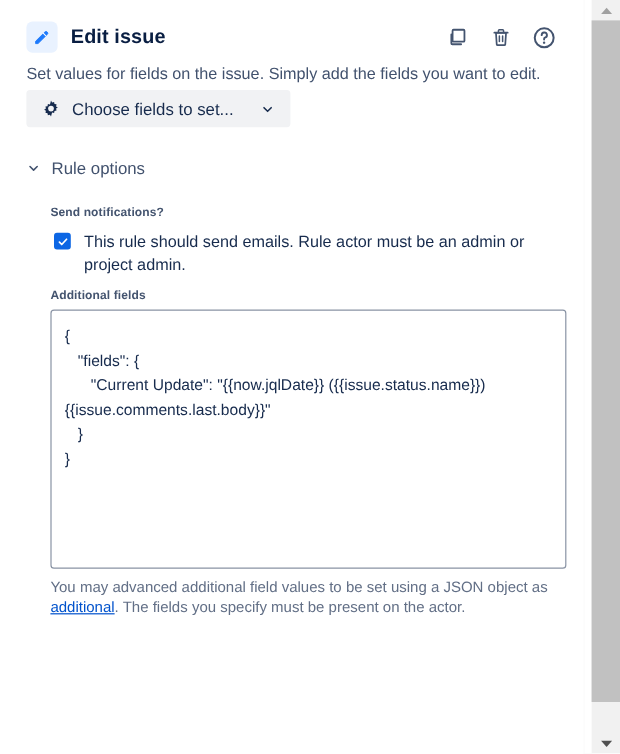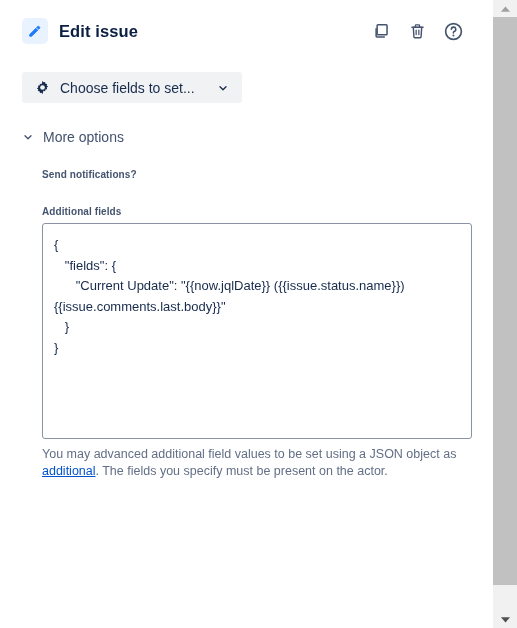--- a/index.html
+++ b/index.html
@@ -86,21 +86,21 @@
   .p1 { margin-top: 13px; }
   .p2 { margin-top: 17px; }
   a.link {
     color: #0052cc;
     text-decoration: underline;
     cursor: pointer;
   }
 
   
   .choose-btn {
-    margin-top: 20px;
+    margin-top: 4px;
     display: inline-flex;
     align-items: center;
     height: 31px;
     padding: 0 13px 0 12px;
     background: #f1f2f4;
     border: none;
     border-radius: 3px;
     cursor: pointer;
     font-family: inherit;
   }
@@ -163,21 +163,21 @@
     cursor: pointer;
   }
   .checkbox-text {
     font-size: 13.5px;
     line-height: 19px;
     color: #172b4d;
     margin-left: 11px;
     max-width: 385px;
   }
 
-  .additional-label { margin-top: 26px; }
+  .additional-label { margin-top: 11px; }
 
   
   .code-area {
     margin-top: 6px;
     width: 430px;
     height: 216px;
     box-sizing: border-box;
     border: 1px solid #8993a4;
     border-radius: 3px;
     background: #ffffff;
@@ -283,20 +283,21 @@
             <circle cx="12" cy="12" r="9" stroke="#44546f" stroke-width="1.9"></circle>
             <path d="M9.6 9.5a2.5 2.5 0 1 1 3.1 2.4c-.5.2-.8.6-.8 1.2v.6" stroke="#44546f" stroke-width="1.8" stroke-linecap="round"></path>
             <circle cx="11.9" cy="16.6" r="1.15" fill="#44546f"></circle>
           </svg>
         </span>
 
       </div>
     </div>
 
     
+    <p class="body-text p1">Set values for fields on the issue. Simply add the fields you want to edit.</p>
 
 
     
     <button class="choose-btn">
       <span class="gear">
         <svg width="17" height="17" viewBox="0 0 24 24" fill="none">
           <path d="M12 2.6l1.25 2.1 2.4-.55.45 2.42 2.42.45-.55 2.4 2.1 1.25-2.1 1.25.55 2.4-2.42.45-.45 2.42-2.4-.55L12 21.4l-1.25-2.1-2.4.55-.45-2.42-2.42-.45.55-2.4L3.93 13.3 6.03 12l-.55-2.4 2.42-.45.45-2.42 2.4.55L12 2.6z" fill="#172b4d"></path>
           <circle cx="12" cy="12" r="3.35" fill="#f1f2f4"></circle>
         </svg>
       </span>
@@ -308,28 +309,36 @@
       </span>
     </button>
 
     
     <div class="more-options">
       <span class="chev">
         <svg width="12" height="12" viewBox="0 0 24 24" fill="none">
           <path d="M6 9.5l6 6 6-6" stroke="#42526e" stroke-width="2.6" stroke-linecap="round" stroke-linejoin="round"></path>
         </svg>
       </span>
-      <span class="label">More options</span>
+      <span class="label">Rule options</span>
     </div>
 
     
     <div class="options-body">
 
       <p class="field-label">Send notifications?</p>
 
+      <div class="checkbox-row">
+        <span class="checkbox">
+          <svg width="11" height="11" viewBox="0 0 24 24" fill="none">
+            <path d="M5.5 12.6l4.2 4.3 8.8-9.5" stroke="#ffffff" stroke-width="3.1" stroke-linecap="round" stroke-linejoin="round"></path>
+          </svg>
+        </span>
+        <span class="checkbox-text">This rule should send emails. Rule actor must be an admin or project admin.</span>
+      </div>
 
       <p class="field-label additional-label">Additional fields</p>
 
       <textarea class="code-area" spellcheck="false" placeholder="" style="">{
    "fields": {
       "Current Update": "{{now.jqlDate}} ({{issue.status.name}}) {{issue.comments.last.body}}"
    }
 }</textarea>
 
       <p class="help-text"><span>You may advanced additional field values to be set using a JSON object as </span><a class="link">additional</a><span>. The fields you specify must be present on the actor.</span></p>

